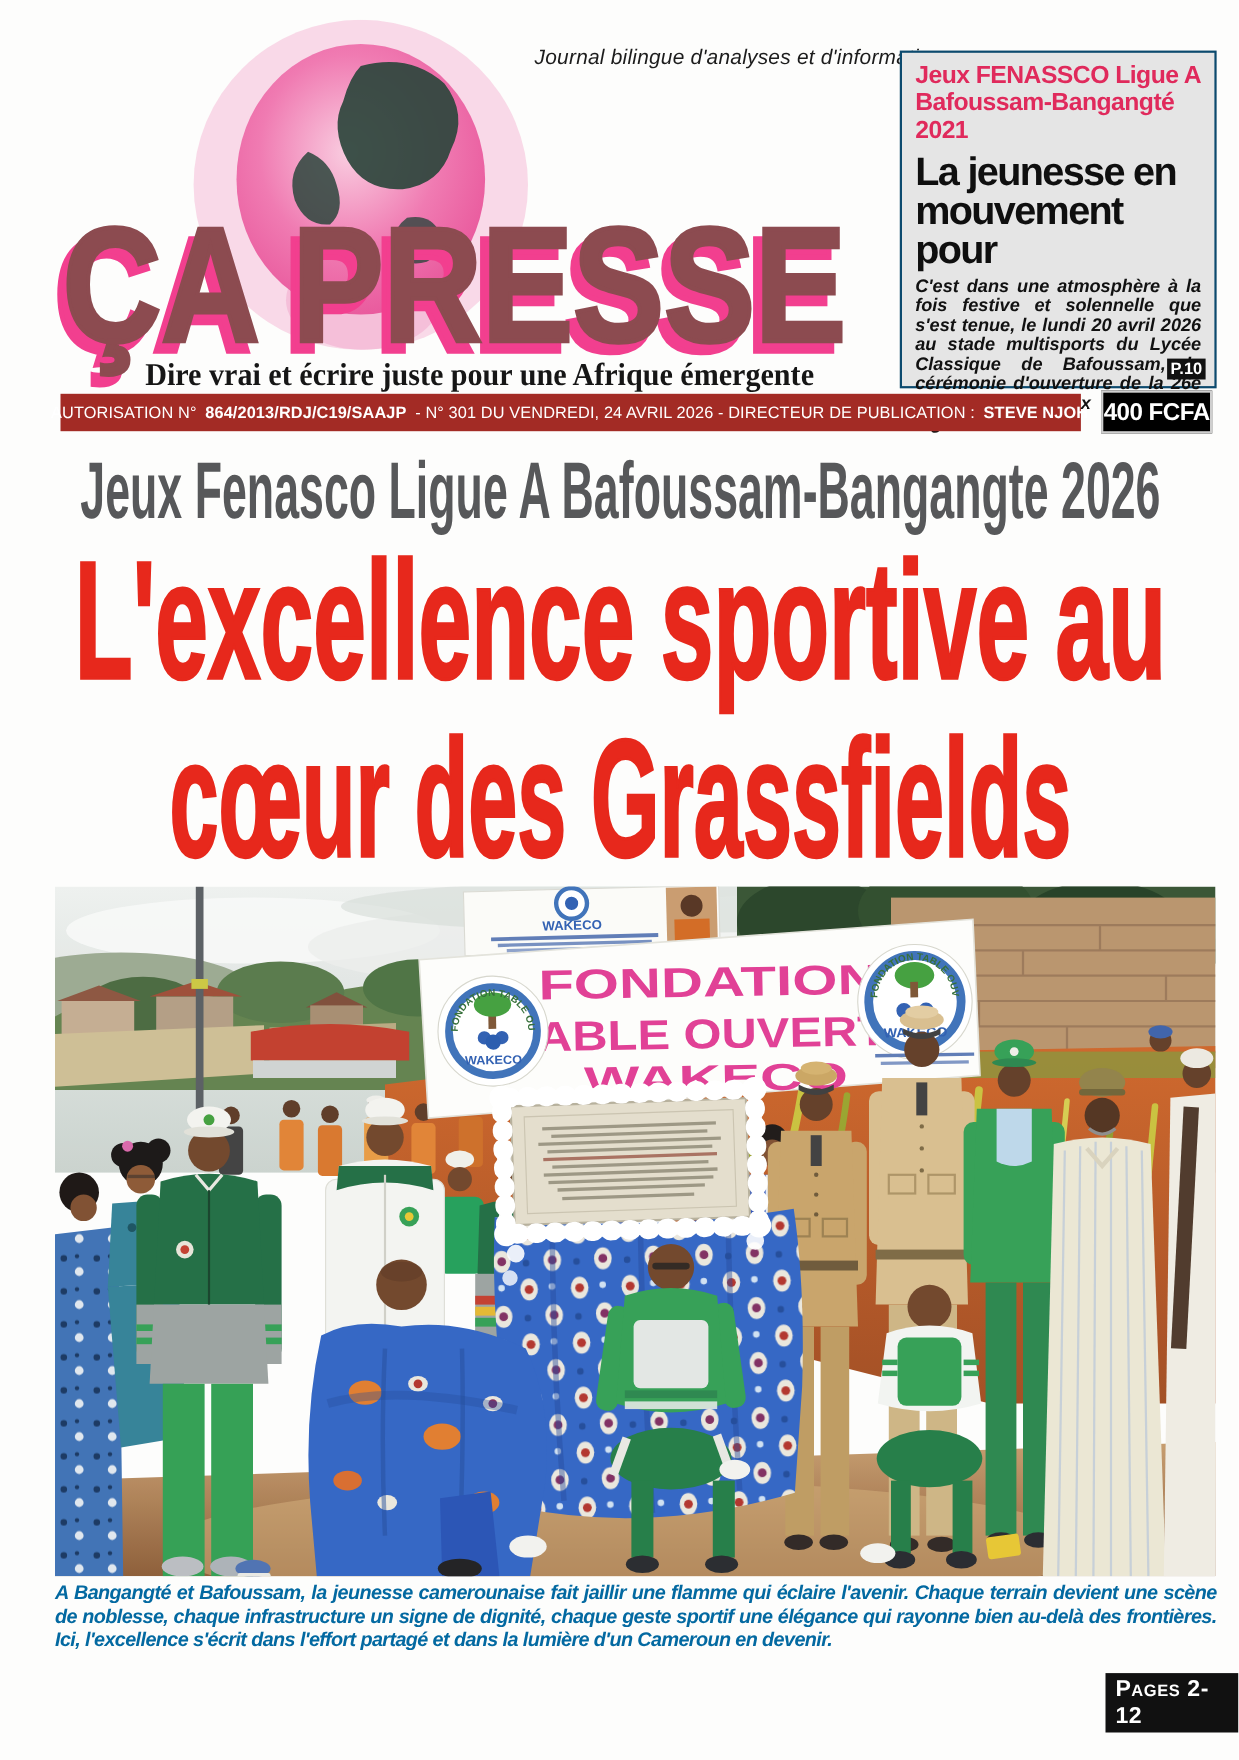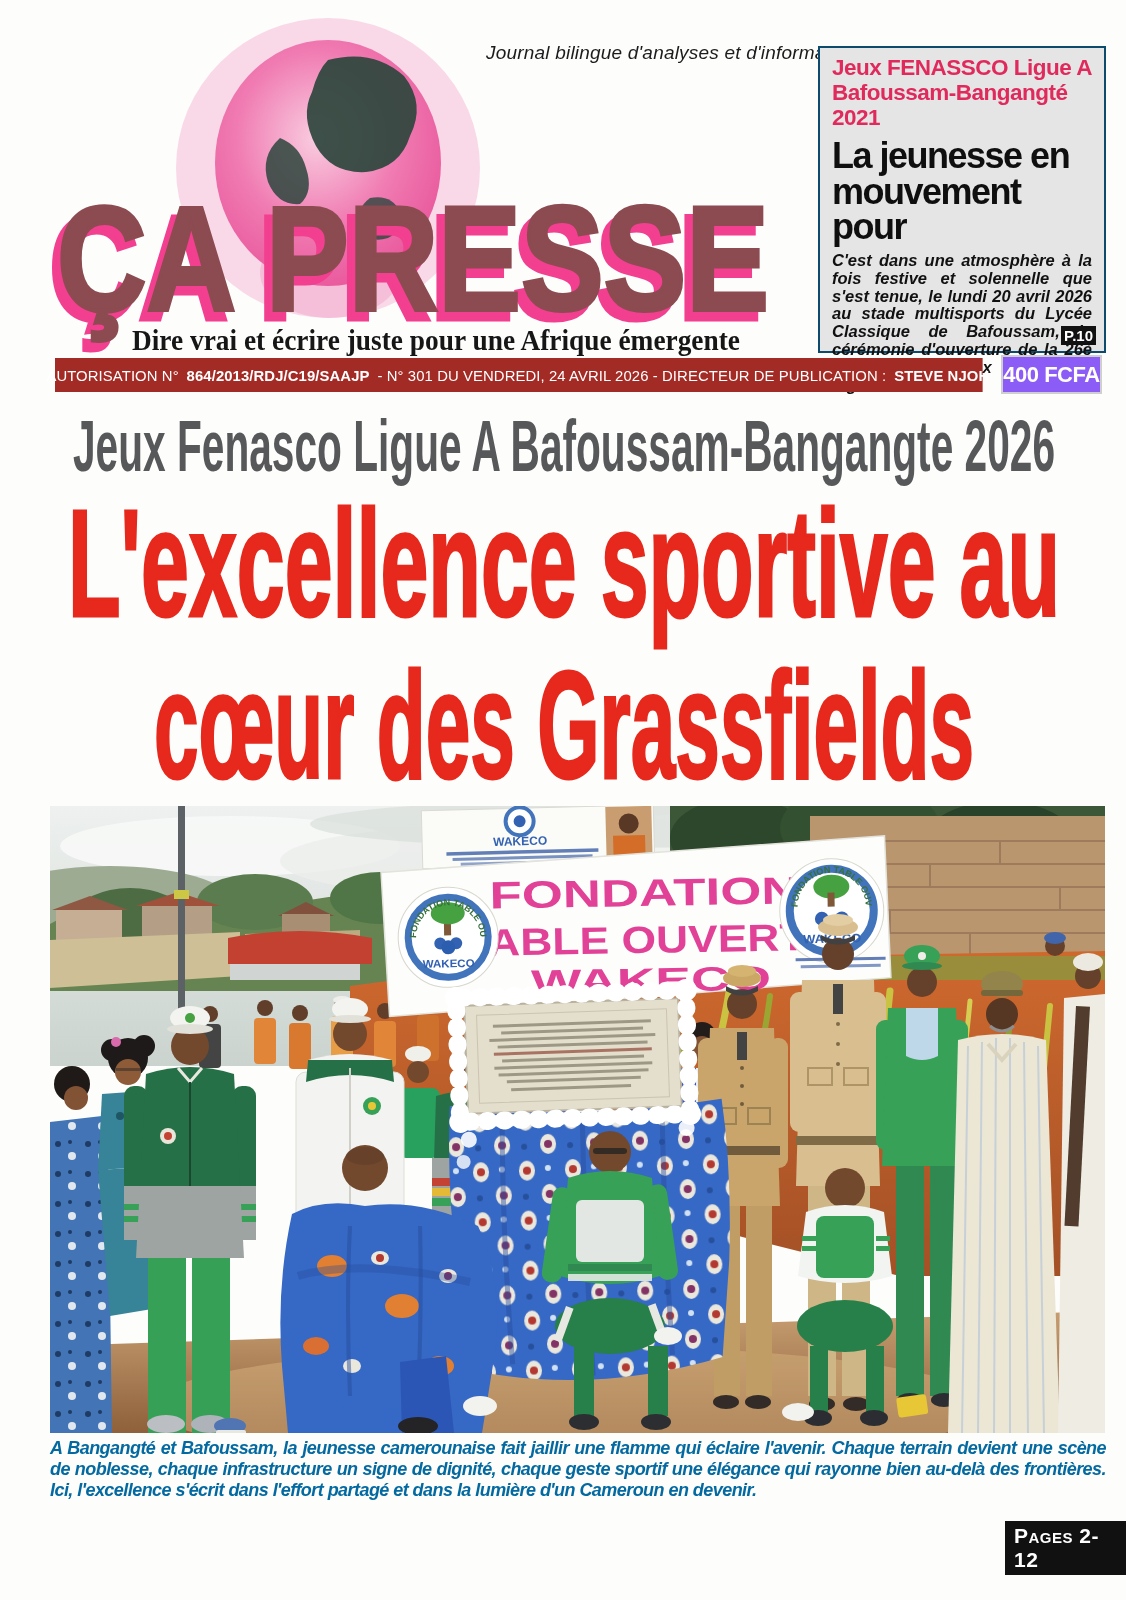--- a/index.html
+++ b/index.html
@@ -16,21 +16,21 @@
   .box-body{margin-top:8px;font-size:16.5px;font-weight:700;font-style:italic;line-height:1.08;
             text-align:justify;color:#111;}
   .pref-badge{position:absolute;right:8px;bottom:6px;background:#111;color:#fff;font-weight:700;
               font-size:15px;padding:1px 3px;}
   
   #redbar{left:55px;top:358px;width:937px;height:34px;background:#a32b25;color:#fff;
           display:flex;align-items:center;justify-content:center;font-size:15px;letter-spacing:.1px;
           white-space:nowrap;transform:scaleX(.99);transform-origin:left;}
   #redbar b{font-weight:700;margin:0 5px;}
   #redbar span{margin:0 3px;}
-  #pricebox{left:1001px;top:355px;width:101px;height:39px;background:#8b5cf6;border:2px solid #cfcfcf;
+  #pricebox{left:1001px;top:355px;width:101px;height:39px;background:#000000;border:2px solid #cfcfcf;
             box-sizing:border-box;color:#fff;font-weight:700;font-size:22px;display:flex;
             align-items:center;justify-content:center;letter-spacing:-.5px;}
   
   #caption{left:50px;top:1438px;width:1056px;font-size:18px;font-weight:700;font-style:italic;
            line-height:1.18;letter-spacing:-.55px;color:#0369a1;text-align:justify;}
   #pages-badge{left:1005px;top:1521px;background:#111;color:#fff;font-weight:700;font-size:21px;
                padding:3px 9px;font-variant:small-caps;letter-spacing:.5px;}
   svg text{font-family:"Liberation Sans",sans-serif;}
   svg .serif{font-family:"Liberation Serif",serif;}
 </style>

